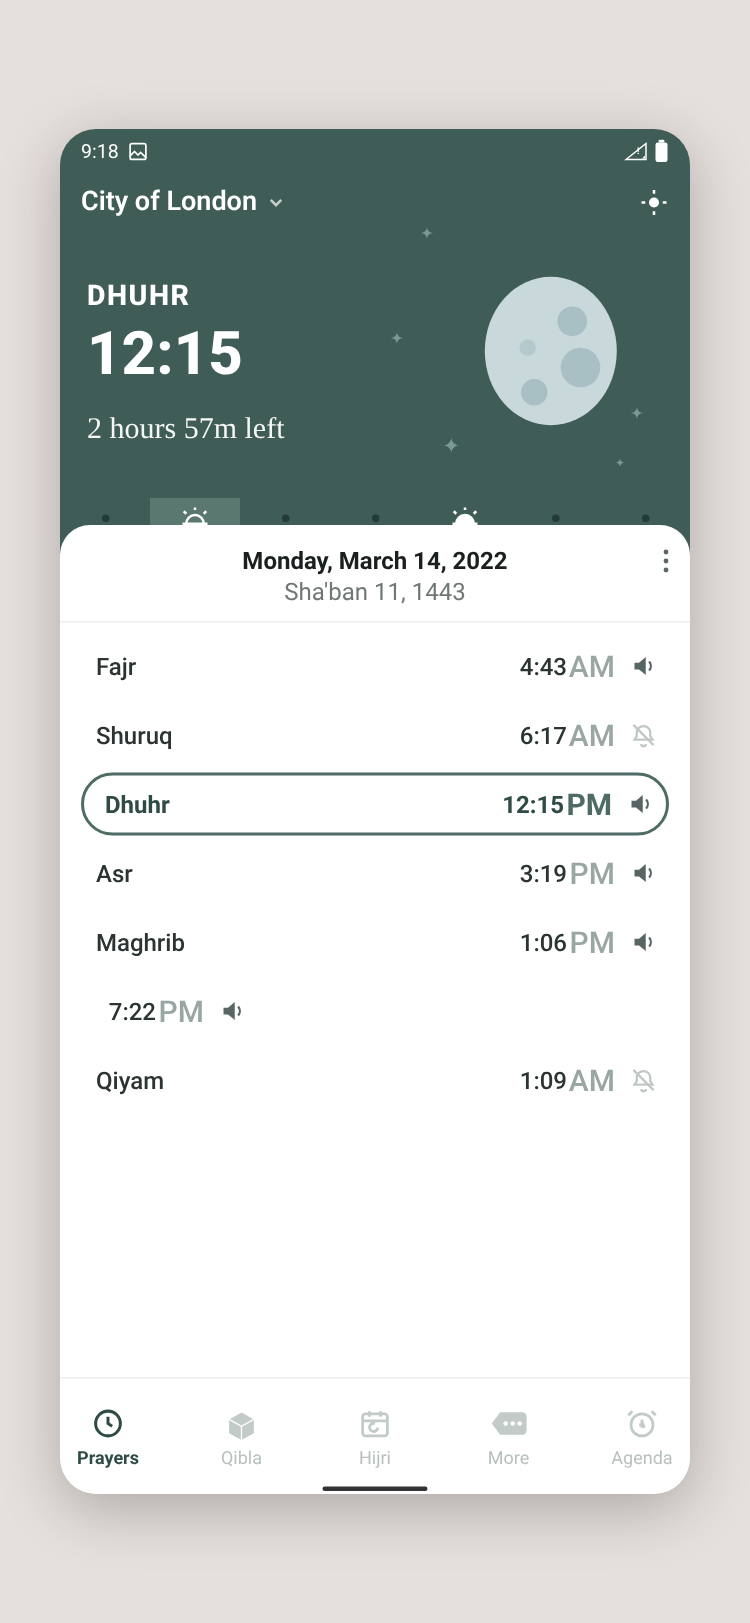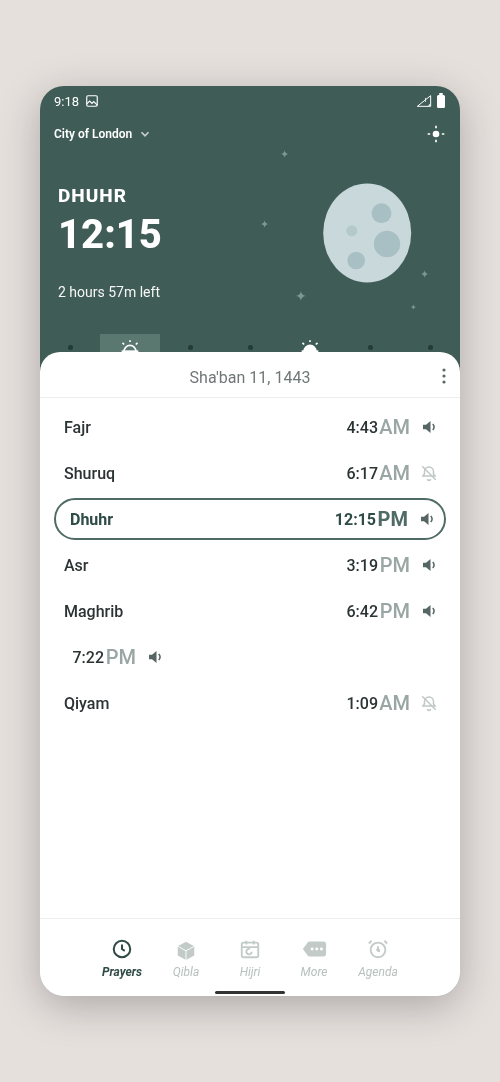--- a/index.html
+++ b/index.html
@@ -36,32 +36,32 @@
   .status-right { display: flex; align-items: center; gap: 4px; }
   .topbar {
     display: flex;
     align-items: center;
     justify-content: space-between;
     padding: 8px 14px 4px 14px;
     color: #fff;
   }
   .loc {
     display: flex; align-items: center; gap: 6px;
-    font-size: 12px; font-weight: 600;
+    font-size: 18px; font-weight: 600;
   }
   .chev { opacity: 0.7; }
   .hero {
     position: relative;
     padding: 36px 18px 34px 18px;
     color: #fff;
     overflow: hidden;
   }
   .hero .label { font-size: 19px; font-weight: 800; letter-spacing: 1px; }
   .hero .time { font-size: 40px; font-weight: 800; margin-top: 4px; }
-  .hero .left { font-size: 14px; margin-top: 26px; opacity: 0.95; }
+  .hero .left { font-size: 20px; margin-top: 16px; opacity: 0.95; font-family: Liberation Serif, serif; }
   .moon {
     position: absolute;
     right: 40px; top: 30px;
     width: 110px; height: 110px;
   }
   .star { position: absolute; color: #7a9994; font-size: 11px; }
   .tickbar {
     position: relative;
     height: 26px;
     background: #3f5c56;
@@ -112,24 +112,23 @@
     margin: 2px 0;
   }
   .prow.highlight .name { font-weight: 700; color: #2f4b46; padding-left: 14px; }
   .prow.highlight .t { font-weight: 700; color: #2f4b46; }
   .prow.highlight .ampm { color: #4e6b65; font-weight: 700; }
   .bottomnav {
     height: 78px;
     border-top: 1px solid #eceeee;
     display: flex;
     align-items: center;
-    justify-content: center;
+    justify-content: space-between;
     background: #fff;
     position: relative;
-    font-style: italic;
   }
   .nav {
     display: flex; flex-direction: column; align-items: center; gap: 4px;
     font-size: 12px; color: #b7c0be; cursor: pointer;
     width: 64px;
   }
   .nav.active { color: #2f4b46; font-weight: 700; }
   .nav .ico { height: 24px; display: flex; align-items: center; }
   .homebar {
     position: absolute; left: 50%; transform: translateX(-50%);
@@ -228,20 +227,21 @@
     <div class="segment">
         <div class="dot"></div>
       </div>
     <div class="segment">
         <div class="dot"></div>
       </div>
   </div>
 
   <div class="card">
     <div class="cardhead">
+      <div class="date">Monday, March 14, 2022</div>
       <div class="hijri">Sha'ban 11, 1443</div>
       <div class="kebab">
         <svg width="4" height="16" viewBox="0 0 4 16" fill="#5b6767">
           <circle cx="2" cy="2" r="1.6"></circle>
             <circle cx="2" cy="8" r="1.6"></circle>
             <circle cx="2" cy="14" r="1.6"></circle>
         </svg>
       </div>
     </div>
 
@@ -286,21 +286,21 @@
           <div class="ampm">PM</div>
           <div class="bell">
             <svg width="18" height="18" viewBox="0 0 24 24" fill="none" stroke="currentColor" stroke-width="2">
               <path d="M4 9v6h4l6 5V4L8 9H4z" fill="currentColor" stroke="none"></path>
               <path d="M17 8a6 6 0 0 1 0 8"></path>
             </svg>
           </div>
         </div>
         <div class="prow">
           <div class="name">Maghrib</div>
-          <div class="t">6:42</div>
+          <div class="t">1:06</div>
           <div class="ampm">PM</div>
           <div class="bell">
             <svg width="18" height="18" viewBox="0 0 24 24" fill="none" stroke="currentColor" stroke-width="2">
               <path d="M4 9v6h4l6 5V4L8 9H4z" fill="currentColor" stroke="none"></path>
               <path d="M17 8a6 6 0 0 1 0 8"></path>
             </svg>
           </div>
         </div>
         <div class="prow">
           <div class="t">7:22</div>

